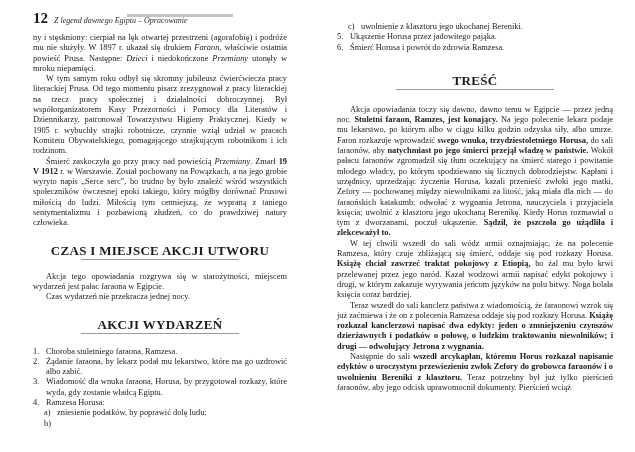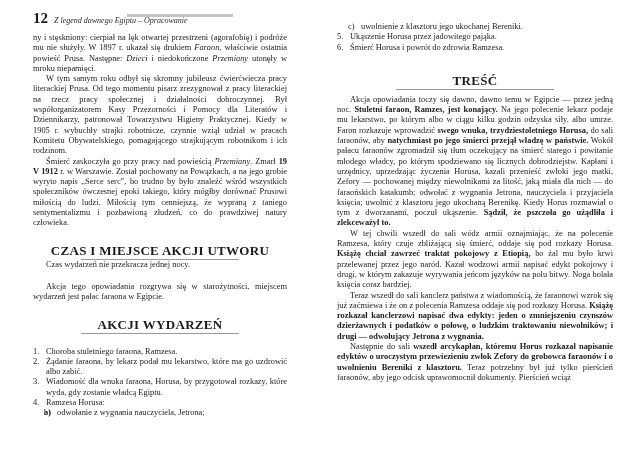--- a/index.html
+++ b/index.html
@@ -24,21 +24,21 @@
   .para.noindent { text-indent:0; }
   .page-left .body-text { margin-top:12px; }
 
   .section-heading {
     margin:16px 0 0 0; text-align:center; font-size:13px; font-weight:bold;
     letter-spacing:0.3px; line-height:11px; text-indent:0;
   }
   .page-right .section-heading { margin-top:22px; }
   .heading-rule { width:158px; height:1px; background:#9a9a9a; margin:3px auto 0 auto; }
   .after-heading { margin-top:12px; }
-  .page-right .after-heading { margin-top:5px; }
+  .page-right .after-heading { margin-top:15px; }
 
   .plan-list { margin-top:13px; }
   .page-right .plan-list { margin-top:12px; }
   .plan-item { position:relative; padding-left:13px; text-align:justify; }
   .plan-item .marker { position:absolute; left:0; top:0; }
   .plan-item.lvl1 { margin-left:11px; }
 
   .run-bold { font-weight:bold; }
   .run-italic { font-style:italic; }
 </style>
@@ -53,32 +53,32 @@
       <span class="head-rule"></span>
     </div>
 
     <div class="body-text">
       <p class="para noindent"><span>ny i stęskniony: cierpiał na lęk otwartej przestrzeni (agorafobię) i podróże mu nie służyły. W 1897 r. ukazał się drukiem </span><span class="run-italic">Faraon</span><span>, właściwie ostatnia powieść Prusa. Następne: </span><span class="run-italic">Dzieci</span><span> i niedokończone </span><span class="run-italic">Przemiany</span><span> utonęły w mroku niepamięci.</span></p>
       <p class="para"><span>W tym samym roku odbył się skromny jubileusz ćwierćwiecza pracy literackiej Prusa. Od tego momentu pisarz zrezygnował z pracy literackiej na rzecz pracy społecznej i działalności dobroczynnej. Był współorganizatorem Kasy Przezorności i Pomocy dla Literatów i Dziennikarzy, patronował Towarzystwu Higieny Praktycznej. Kiedy w 1905 r. wybuchły strajki robotnicze, czynnie wziął udział w pracach Komitetu Obywatelskiego, pomagającego strajkującym robotnikom i ich rodzinom.</span></p>
       <p class="para"><span>Śmierć zaskoczyła go przy pracy nad powieścią </span><span class="run-italic">Przemiany</span><span>. Zmarł </span><span class="run-bold">19 V 1912</span><span> r. w Warszawie. Został pochowany na Powązkach, a na jego grobie wyryto napis „Serce serc”, bo trudno by było znaleźć wśród wszystkich społeczników ówczesnej epoki takiego, który mógłby dorównać Prusowi miłością do ludzi. Miłością tym cenniejszą, że wypraną z taniego sentymentalizmu i pozbawioną złudzeń, co do prawdziwej natury człowieka.</span></p>
 
       <h2 class="section-heading">CZAS I MIEJSCE AKCJI UTWORU</h2>
       <div class="heading-rule"></div>
+      <p class="para after-heading">Akcja tego opowiadania rozgrywa się w starożytności, miejscem wydarzeń jest pałac faraona w Egipcie.</p>
       <p class="para">Czas wydarzeń nie przekracza jednej nocy.</p>
-      <p class="para after-heading">Akcja tego opowiadania rozgrywa się w starożytności, miejscem wydarzeń jest pałac faraona w Egipcie.</p>
 
       <h2 class="section-heading">AKCJI WYDARZEŃ</h2>
       <div class="heading-rule"></div>
       <div class="plan-list">
           <div class="plan-item"><span class="marker">1.</span><span class="itext">Choroba stuletniego faraona, Ramzesa.</span></div>
           <div class="plan-item"><span class="marker">2.</span><span class="itext">Żądanie faraona, by lekarz podał mu lekarstwo, które ma go uzdrowić albo zabić.</span></div>
           <div class="plan-item"><span class="marker">3.</span><span class="itext">Wiadomość dla wnuka faraona, Horusa, by przygotował rozkazy, które wyda, gdy zostanie władcą Egiptu.</span></div>
           <div class="plan-item"><span class="marker">4.</span><span class="itext">Ramzesa Horusa:</span></div>
-          <div class="plan-item lvl1"><span class="marker">a)</span></div>
-          <div class="plan-item lvl1"><span class="marker">b)</span><span class="itext">odwołanie z wygnania nauczyciela, Jetrona;</span></div>
+          <div class="plan-item lvl1"><span class="marker">a)</span><span class="itext">zniesienie podatków, by poprawić dolę ludu;</span></div>
+          <div class="plan-item lvl1"><span class="marker">b)</span></div>
         </div>
     </div>
   </div>
 
   <div class="page page-right">
 
     <div class="body-text">
       <div class="plan-list">
           <div class="plan-item lvl1"><span class="marker">c)</span><span class="itext">uwolnienie z klasztoru jego ukochanej Bereniki.</span></div>
           <div class="plan-item"><span class="marker">5.</span><span class="itext">Ukąszenie Horusa przez jadowitego pająka.</span></div>

